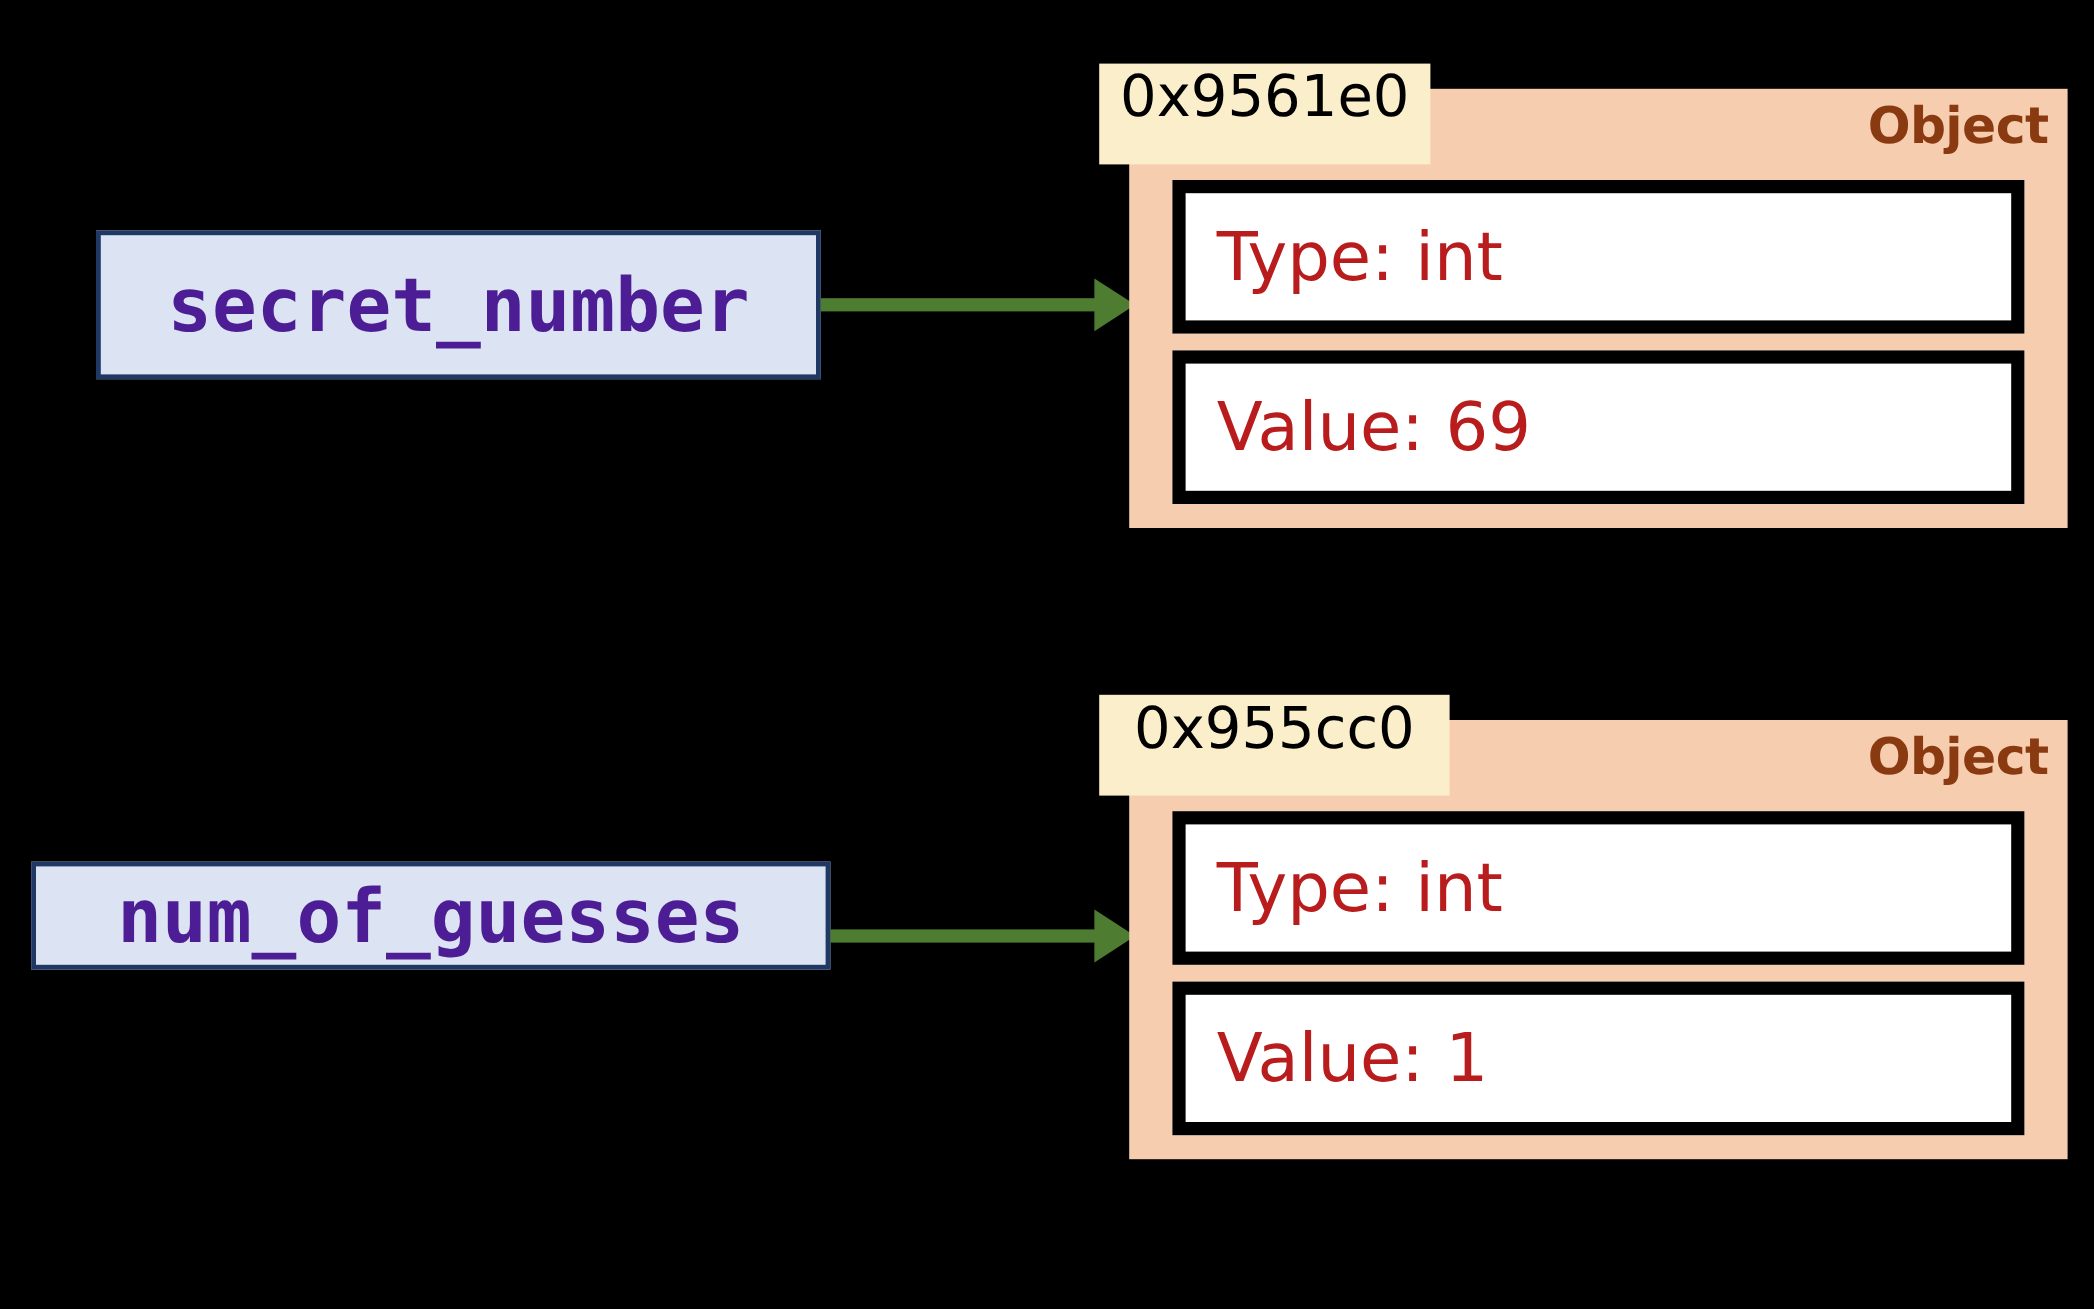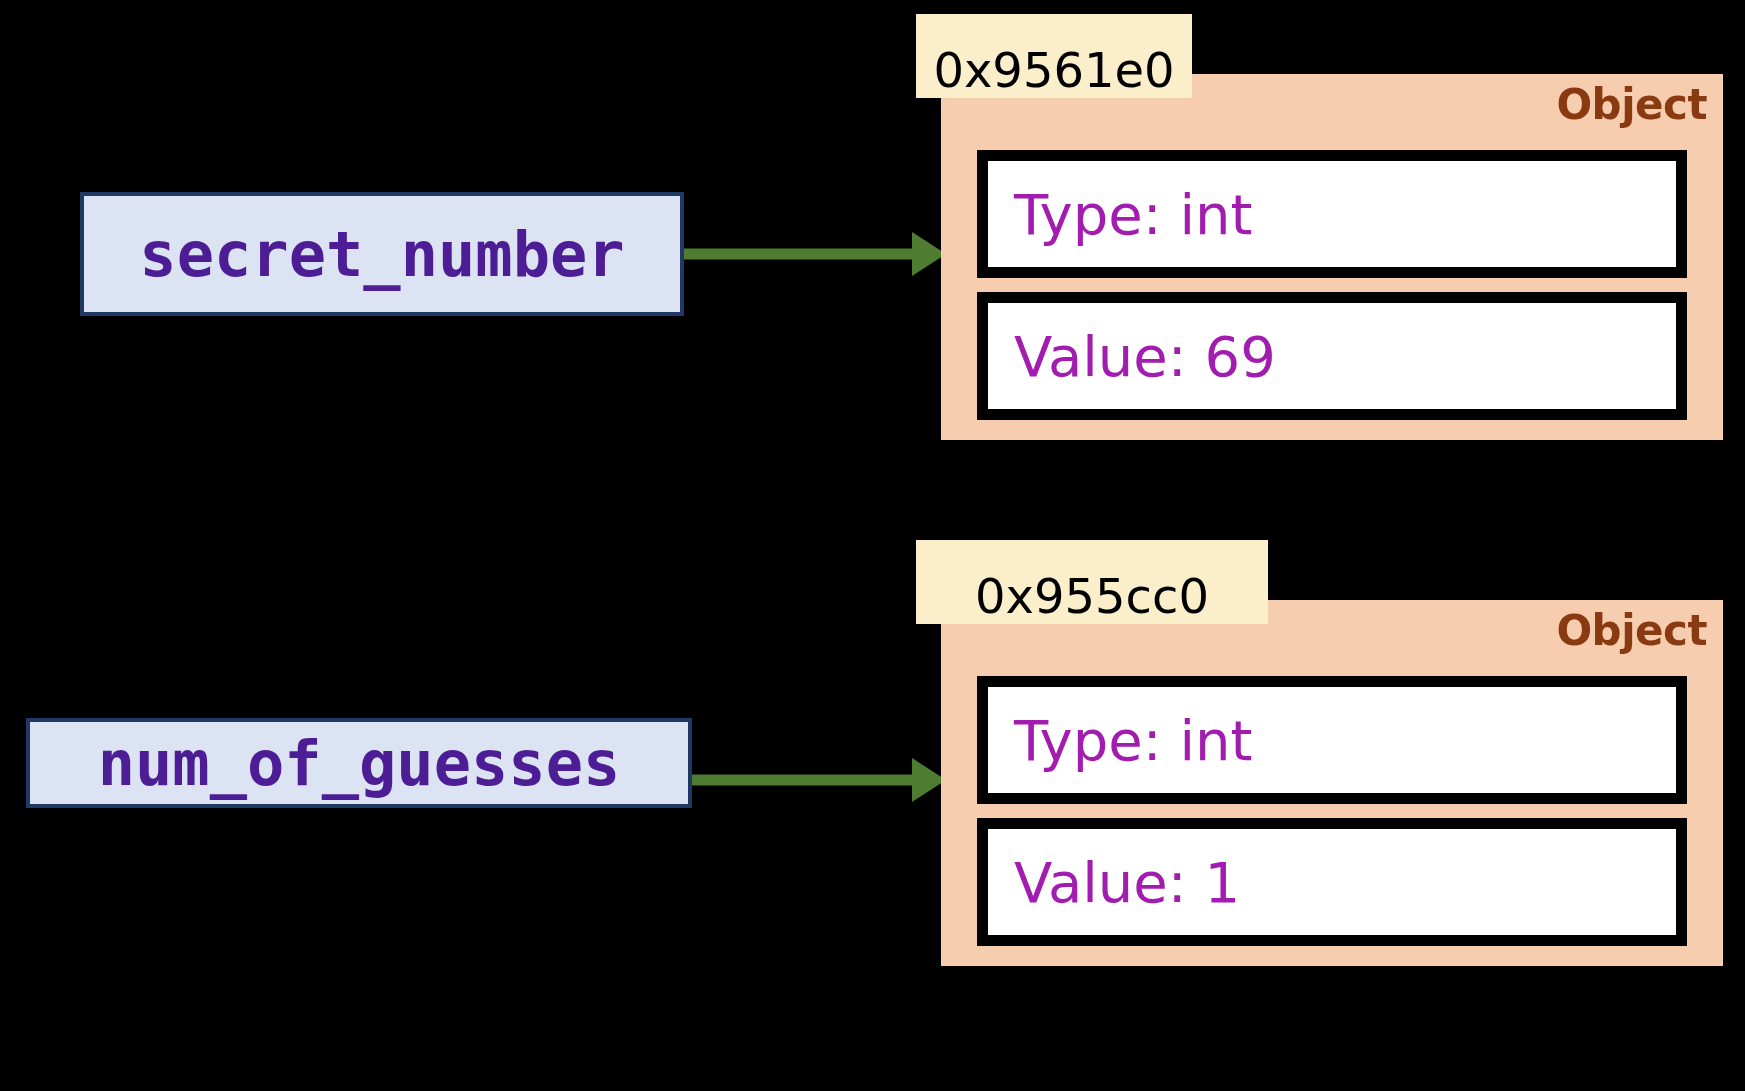--- a/index.html
+++ b/index.html
@@ -82,46 +82,47 @@
     letter-spacing: -0.5px;
     white-space: nowrap;
   }
   .field {
     position: absolute;
     background: #ffffff;
     border: 11px solid #000000;
     box-sizing: border-box;
     display: flex;
     align-items: center;
-    color: #a21caf;
+    color: #b91c1c;
     font-family: "DejaVu Sans", sans-serif;
     font-size: 56px;
     white-space: nowrap;
   }
   .field .field-label {
     font-weight: normal;
   }
   .field .field-value {
     font-weight: normal;
     margin-left: 0.32em;
   }
 
   
   .addr-tag {
     position: absolute;
     background: #fbeecb;
     box-sizing: border-box;
     display: flex;
-    align-items: flex-end;
+    align-items: flex-start;
     justify-content: center;
     color: #000000;
     font-family: "DejaVu Sans", sans-serif;
     font-size: 48px;
     white-space: nowrap;
     z-index: 5;
+    margin-top: 39px;
   }
 </style>
 </head>
 <body>
 
 <div class="canvas">
 
   <div class="var-box" style="left:80px; top:192px; width:604px; height:124px; font-size:62px;">
     <span>secret_number</span>
   </div>
@@ -165,17 +166,17 @@
       <span class="field-label">Type:</span>
       <span class="field-value">int</span>
     </div>
 
     <div class="field" style="left:36px; top:218px; width:710px; height:128px; padding-left:26px;">
       <span class="field-label">Value:</span>
       <span class="field-value">1</span>
     </div>
   </div>
 
-  <div class="addr-tag" style="left:916px; top:540px; width:352px; height:84px;">
+  <div class="addr-tag" style="left:916px; top:540px; width:292px; height:84px;">
     <span>0x955cc0</span>
   </div>
 
 </div>
 
 </body></html>

